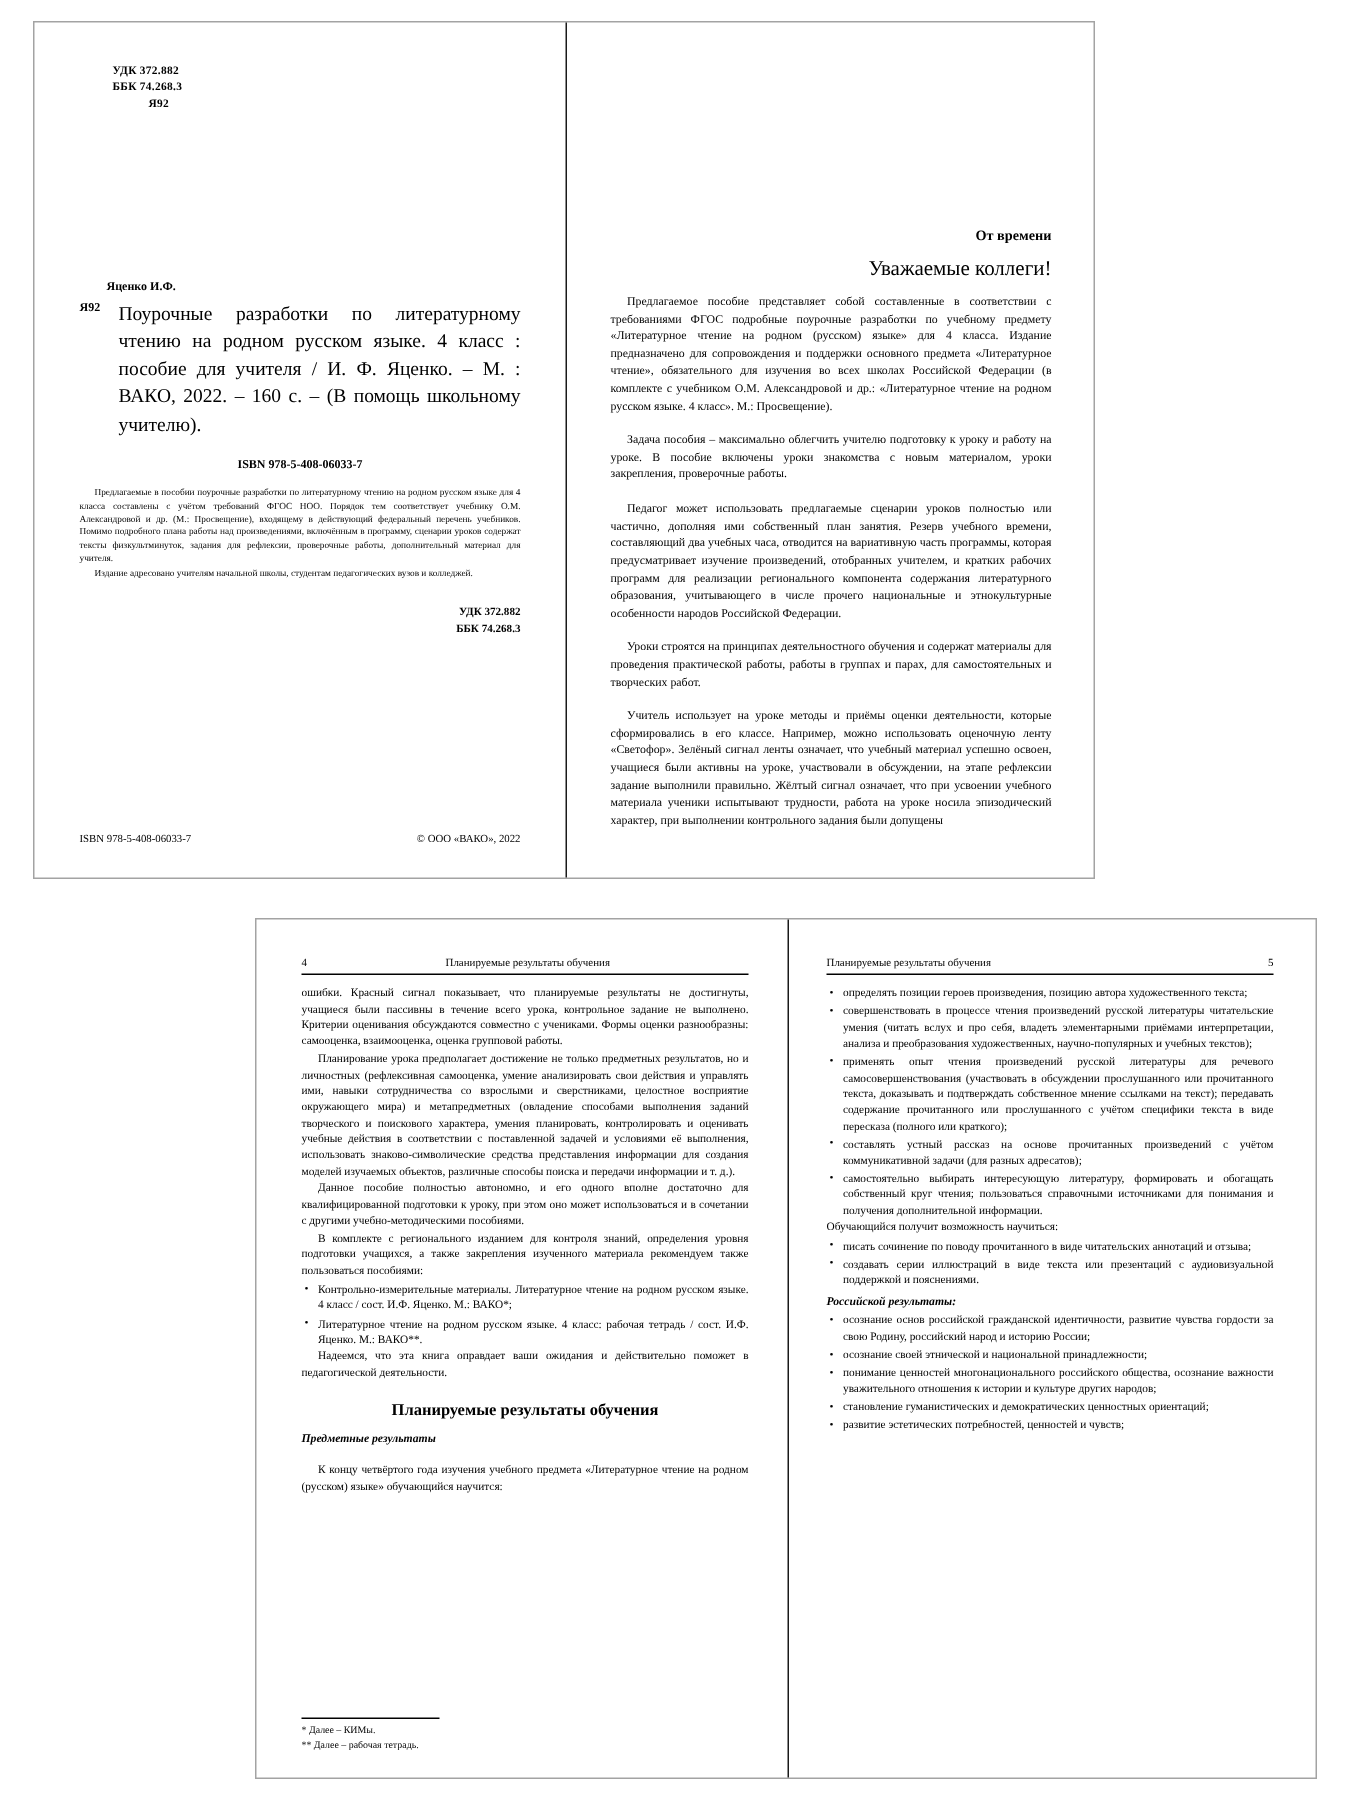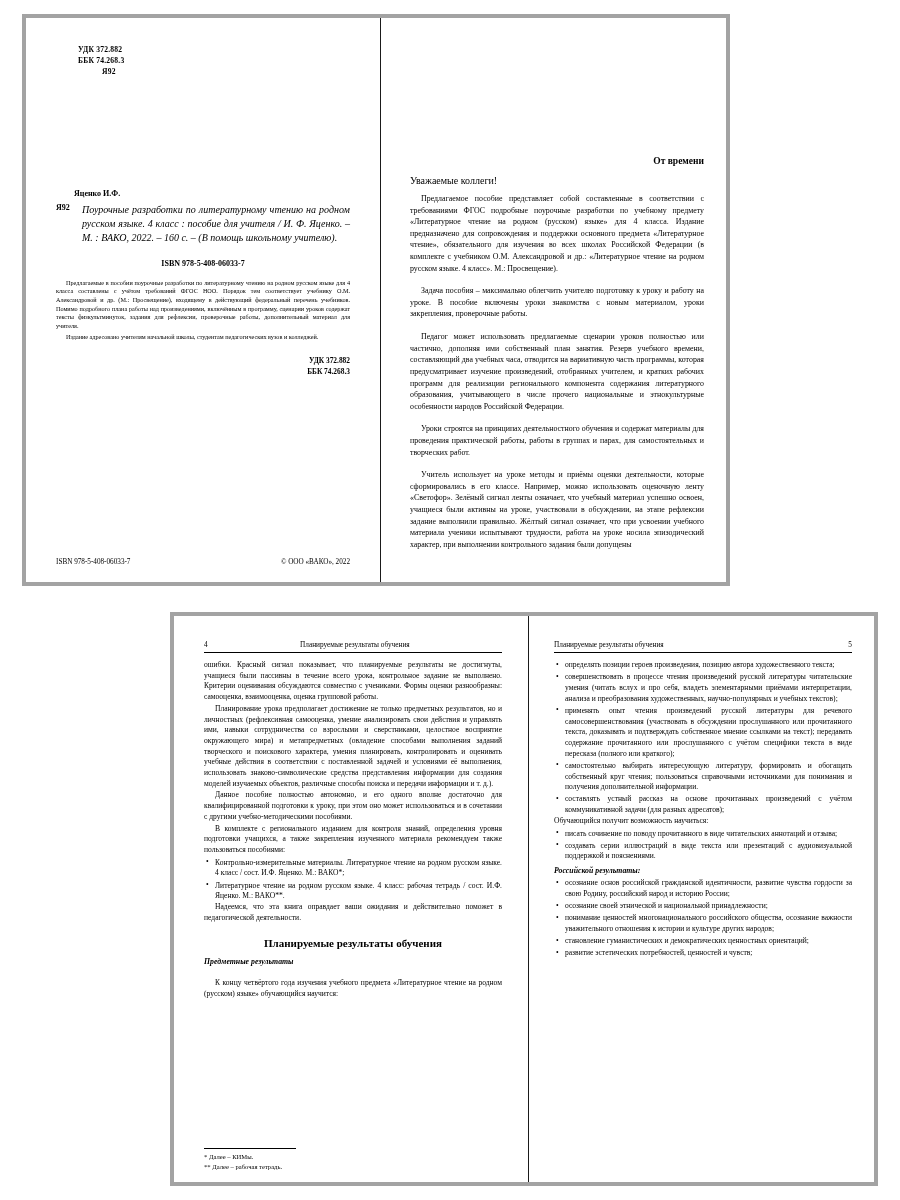--- a/index.html
+++ b/index.html
@@ -13,21 +13,21 @@
     position: relative;
     font-family: "Liberation Serif", serif;
     color: #000000;
     overflow: hidden;
   }
 
   
   .spread {
     position: absolute;
     background: #ffffff;
-    border: 4px solid #a3a3a3;
+    border: 1px solid #a3a3a3;
     box-sizing: border-box;
   }
   #spread-top {
     left: 22px;
     top: 14px;
     width: 708px;
     height: 572px;
   }
   #spread-bottom {
     left: 170px;
@@ -87,25 +87,24 @@
     display: flex;
     margin-top: 5px;
   }
   .cip-code {
     width: 26px;
     font-size: 8px;
     font-weight: bold;
     flex: 0 0 26px;
   }
   .cip-text {
-    font-size: 10px;
+    font-size: 13px;
     line-height: 1.42;
     text-align: justify;
     flex: 1 1 auto;
-    font-style: italic;
   }
   .isbn-center {
     text-align: center;
     font-size: 8px;
     font-weight: bold;
     margin-top: 13px;
   }
   .small-annot {
     font-size: 6.2px;
     line-height: 1.4;
@@ -135,22 +134,22 @@
   .bottom-isbn-row .r { font-weight: normal; }
 
   
   .page-head-center {
     text-align: right;
     font-size: 9.5px;
     font-weight: bold;
     margin-top: 112px;
   }
   .greeting {
-    text-align: left;
-    font-size: 10px;
+    text-align: right;
+    font-size: 14px;
     margin-top: 9px;
   }
   .body-text {
     font-size: 7.9px;
     line-height: 1.47;
     text-align: justify;
     margin-top: 7px;
   }
   .body-text p { margin: 0; text-indent: 11px; }
   .body-text p + p { margin-top: 11px; }
@@ -328,22 +327,22 @@
       <span class="rh-title" style="text-align:left;">Планируемые результаты обучения</span>
       <span class="num">5</span>
     </div>
     <div class="rule"></div>
 
     <div class="col-text">
       <ul class="bullist">
         <li>определять позиции героев произведения, позицию автора художественного текста;</li>
         <li>совершенствовать в процессе чтения произведений русской литературы читательские умения (читать вслух и про себя, владеть элементарными приёмами интерпретации, анализа и преобразования художественных, научно-популярных и учебных текстов);</li>
         <li>применять опыт чтения произведений русской литературы для речевого самосовершенствования (участвовать в обсуждении прослушанного или прочитанного текста, доказывать и подтверждать собственное мнение ссылками на текст); передавать содержание прочитанного или прослушанного с учётом специфики текста в виде пересказа (полного или краткого);</li>
+        <li>составлять устный рассказ на основе прочитанных произведений с учётом коммуникативной задачи (для разных адресатов);</li>
         <li>самостоятельно выбирать интересующую литературу, формировать и обогащать собственный круг чтения; пользоваться справочными источниками для понимания и получения дополнительной информации.</li>
-        <li>составлять устный рассказ на основе прочитанных произведений с учётом коммуникативной задачи (для разных адресатов);</li>
       </ul>
 
       <p class="noindent">Обучающийся получит возможность научиться:</p>
 
       <ul class="bullist">
         <li>писать сочинение по поводу прочитанного в виде читательских аннотаций и отзыва;</li>
         <li>создавать серии иллюстраций в виде текста или презентаций с аудиовизуальной поддержкой и пояснениями.</li>
       </ul>
 
       <p class="noindent sub-italic" style="margin-top:3px;">Российской результаты:</p>

